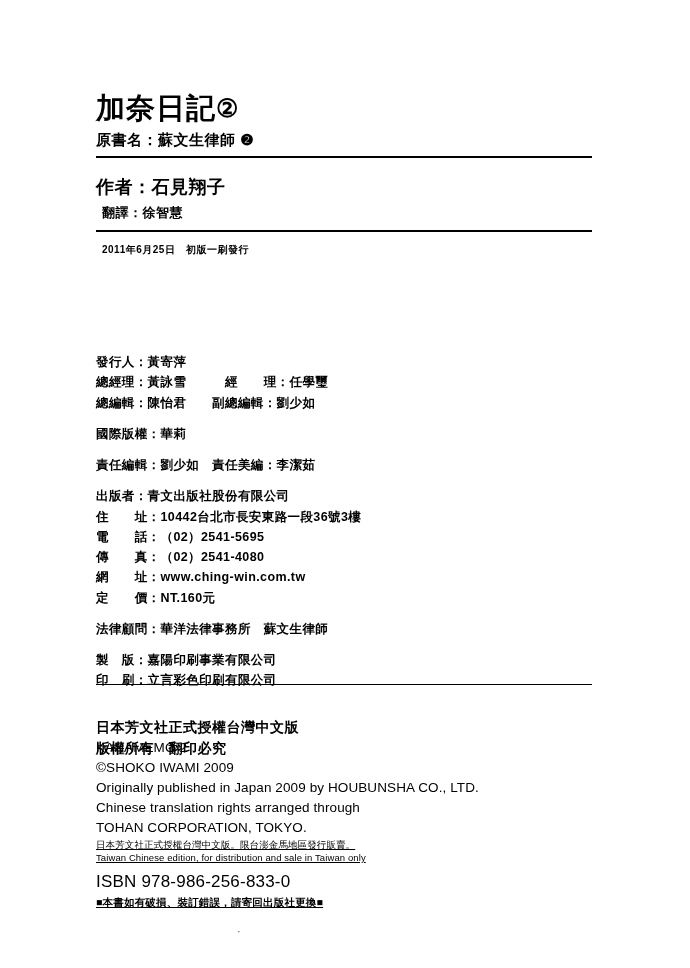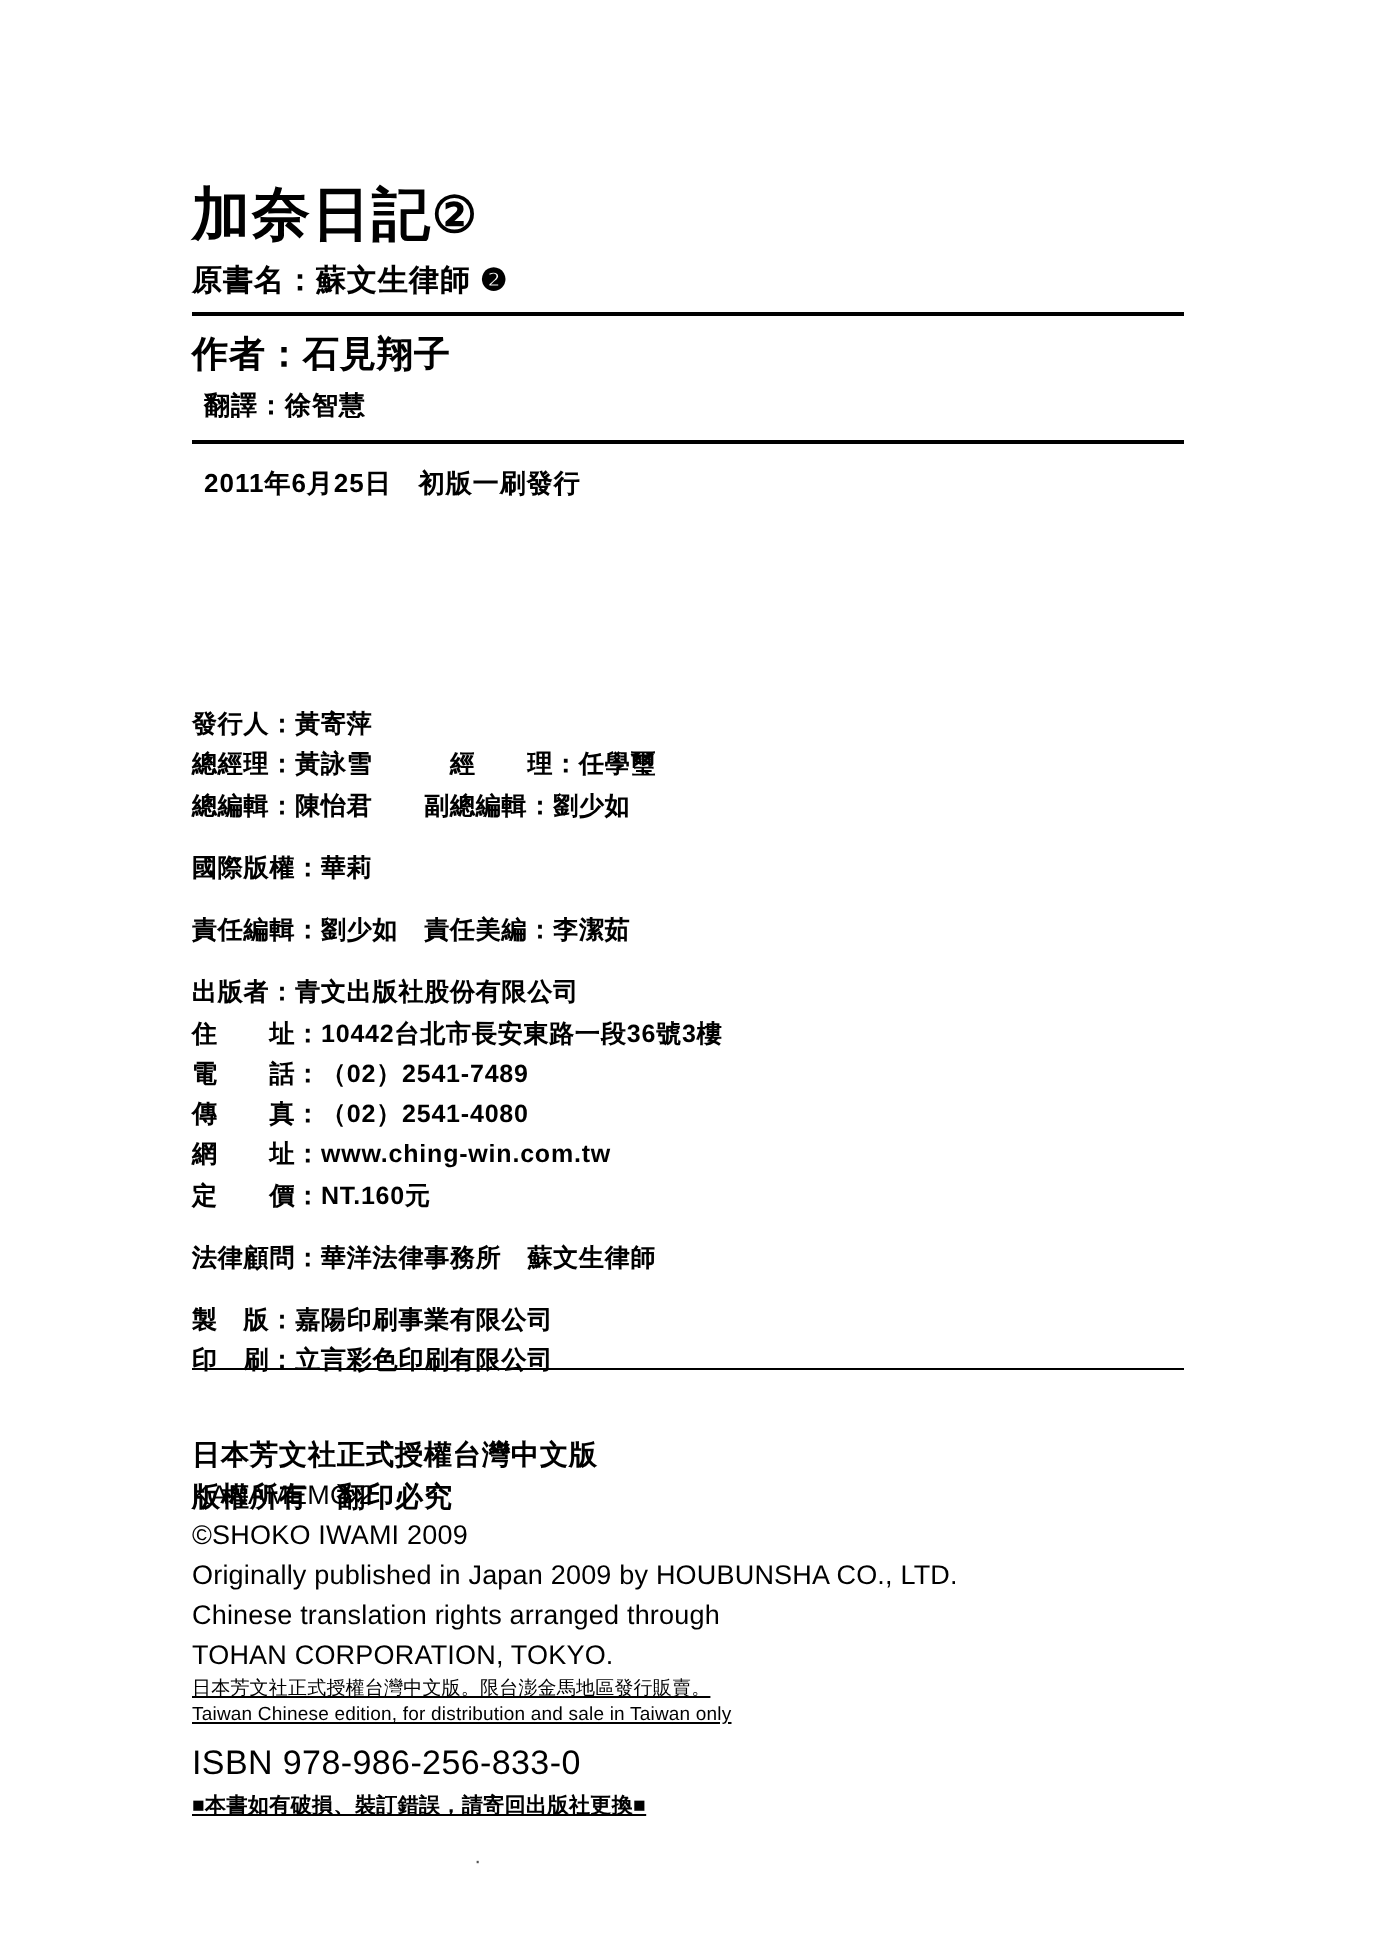--- a/index.html
+++ b/index.html
@@ -48,36 +48,36 @@
     margin: 0 0 6px 0;
     letter-spacing: 0.5px;
   }
   .rule {
     border: 0;
     border-top: 2px solid #000;
     margin: 0;
     width: 496px;
   }
   .author-block {
-    margin-top: 7px;
+    margin-top: 17px;
   }
   .author {
     font-size: 18px;
     font-weight: bold;
     letter-spacing: 0.5px;
     margin: 0 0 5px 0;
   }
   .translator {
     font-size: 13px;
     font-weight: bold;
     margin: 0 0 8px 6px;
     letter-spacing: 0.5px;
   }
   .pubdate {
-    font-size: 13px;
+    font-size: 10px;
     font-weight: bold;
     margin: 11px 0 0 6px;
     letter-spacing: 0.5px;
   }
   .staff {
     position: absolute;
     left: 96px;
     top: 352px;
     width: 500px;
     font-size: 12.5px;
@@ -173,21 +173,21 @@
     <div class="row">發行人：黃寄萍</div>
     <div class="row">總經理：黃詠雪　　　經　　理：任學璽</div>
     <div class="row">總編輯：陳怡君　　副總編輯：劉少如</div>
     <div class="gap"></div>
     <div class="row">國際版權：華莉</div>
     <div class="gap"></div>
     <div class="row">責任編輯：劉少如　責任美編：李潔茹</div>
     <div class="gap"></div>
     <div class="row">出版者：青文出版社股份有限公司</div>
     <div class="row">住　　址：10442台北市長安東路一段36號3樓</div>
-    <div class="row">電　　話：（02）2541-7489</div>
+    <div class="row">電　　話：（02）2541-5695</div>
     <div class="row">傳　　真：（02）2541-4080</div>
     <div class="row">網　　址：www.ching-win.com.tw</div>
     <div class="row">定　　價：NT.160元</div>
     <div class="gap"></div>
     <div class="row">法律顧問：華洋法律事務所　蘇文生律師</div>
     <div class="gap"></div>
     <div class="row">製　版：嘉陽印刷事業有限公司</div>
     <div class="row">印　刷：立言彩色印刷有限公司</div>
   </div>
 

